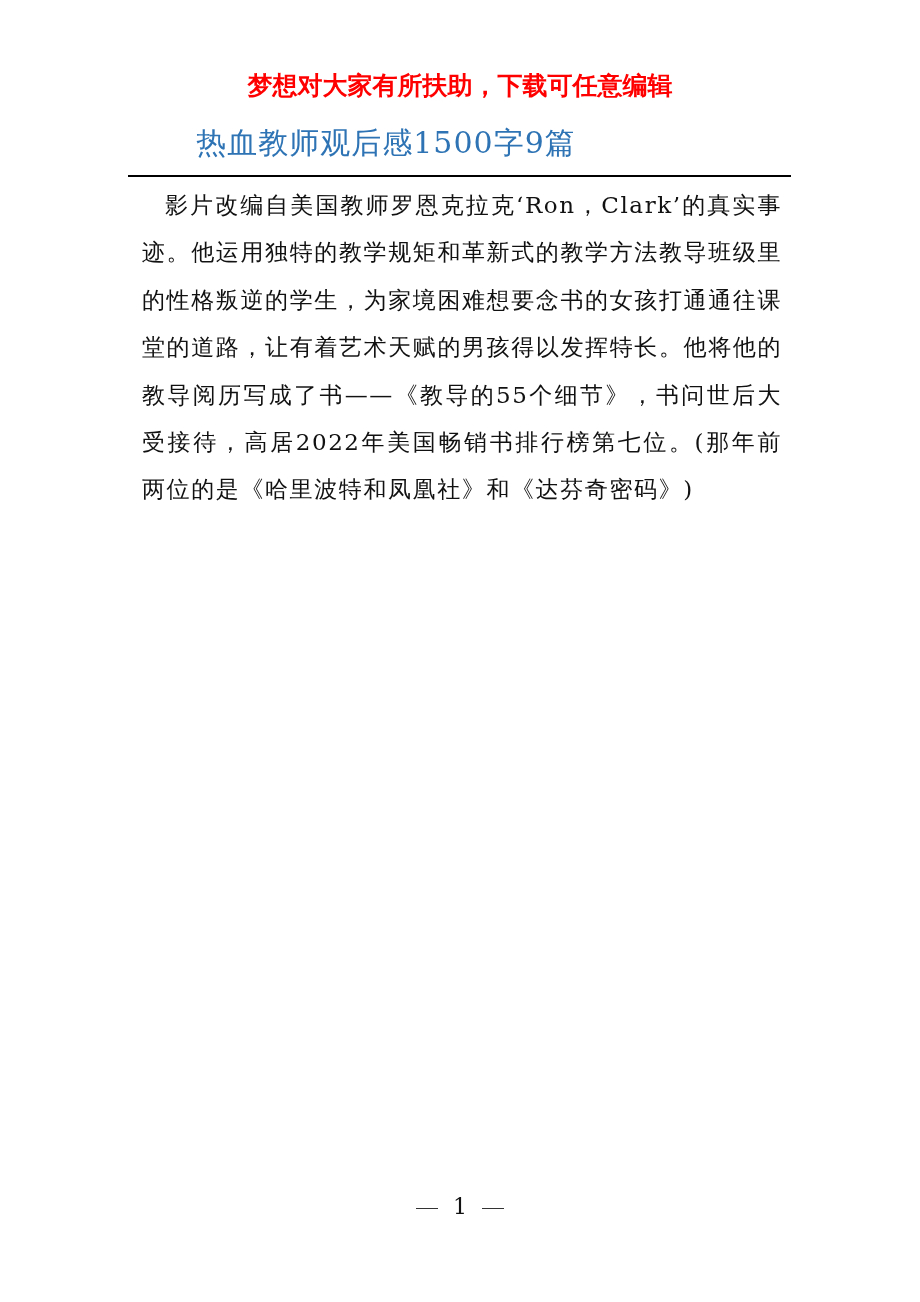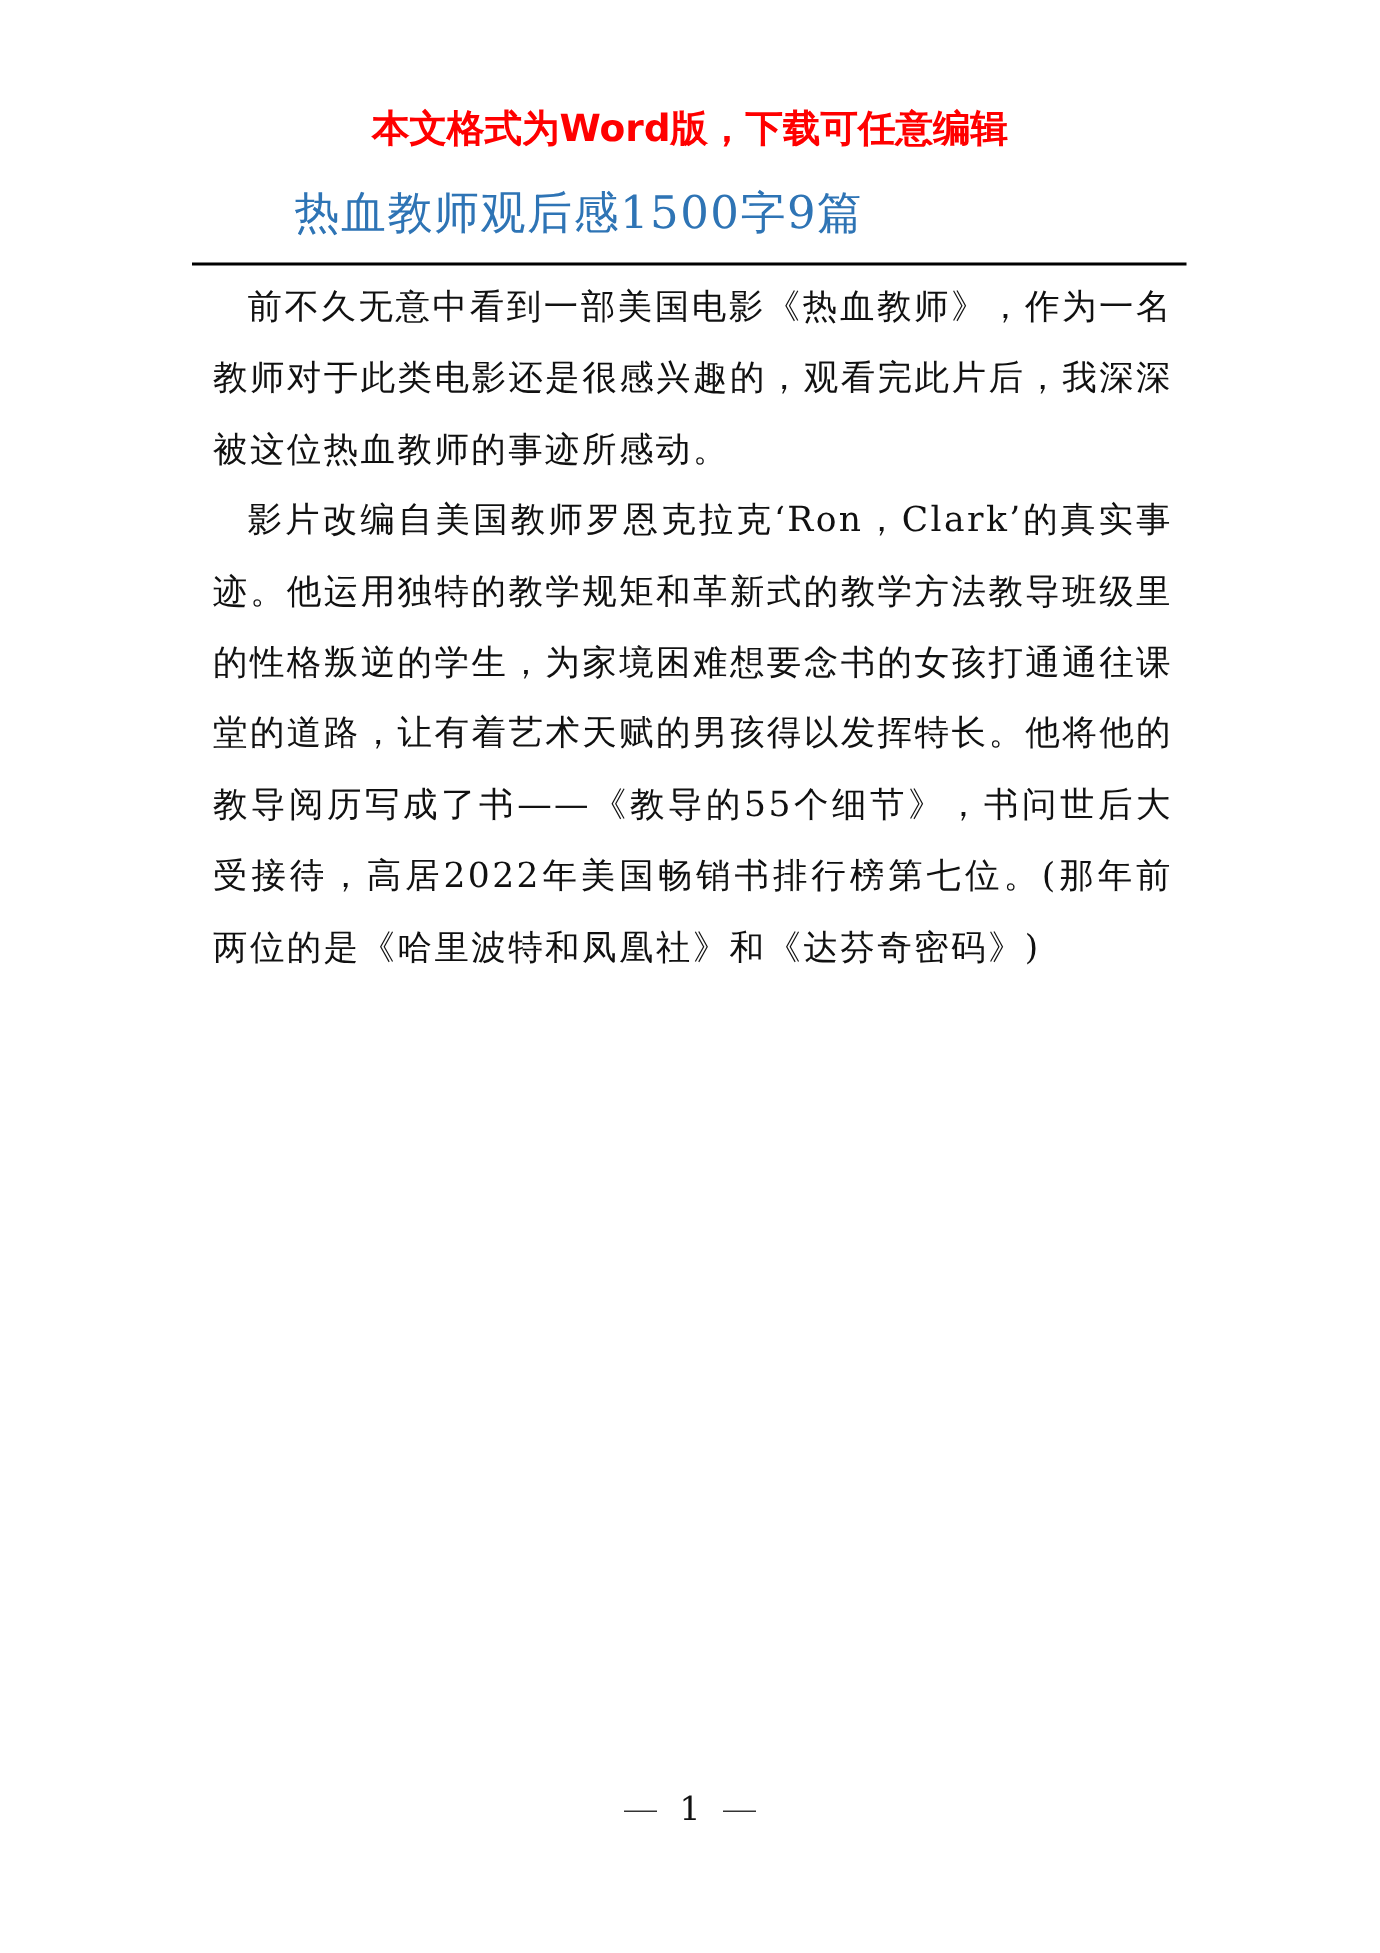--- a/index.html
+++ b/index.html
@@ -87,28 +87,27 @@
     width: 22px;
     height: 1px;
     background: #333333;
     vertical-align: middle;
     margin: 0 8px;
   }
 </style>
 </head>
 <body>
 
-<div class="banner">本文格式为Word版，下载可任意编辑</div>
+<div class="banner">梦想对大家有所扶助，下载可任意编辑</div>
 
 <div class="doc-title">热血教师观后感1500字9篇</div>
 
 <div class="rule"></div>
 
 <div class="body-text">
-  <p class="tight">前不久无意中看到一部美国电影《热血教师》，作为一名教师对于此类电影还是很感兴趣的，观看完此片后，我深深被这位热血教师的事迹所感动。</p>
   <p class="tight">影片改编自美国教师罗恩克拉克‘Ron，Clark’的真实事迹。他运用独特的教学规矩和革新式的教学方法教导班级里的性格叛逆的学生，为家境困难想要念书的女孩打通通往课堂的道路，让有着艺术天赋的男孩得以发挥特长。他将他的教导阅历写成了书——《教导的55个细节》，书问世后大受接待，高居2022年美国畅销书排行榜第七位。(那年前两位的是《哈里波特和凤凰社》和《达芬奇密码》)</p>
 </div>
 
 <div class="page-number">
   <span class="dash"></span>
   <span>1</span>
   <span class="dash"></span>
 </div>
 
 </body></html>

